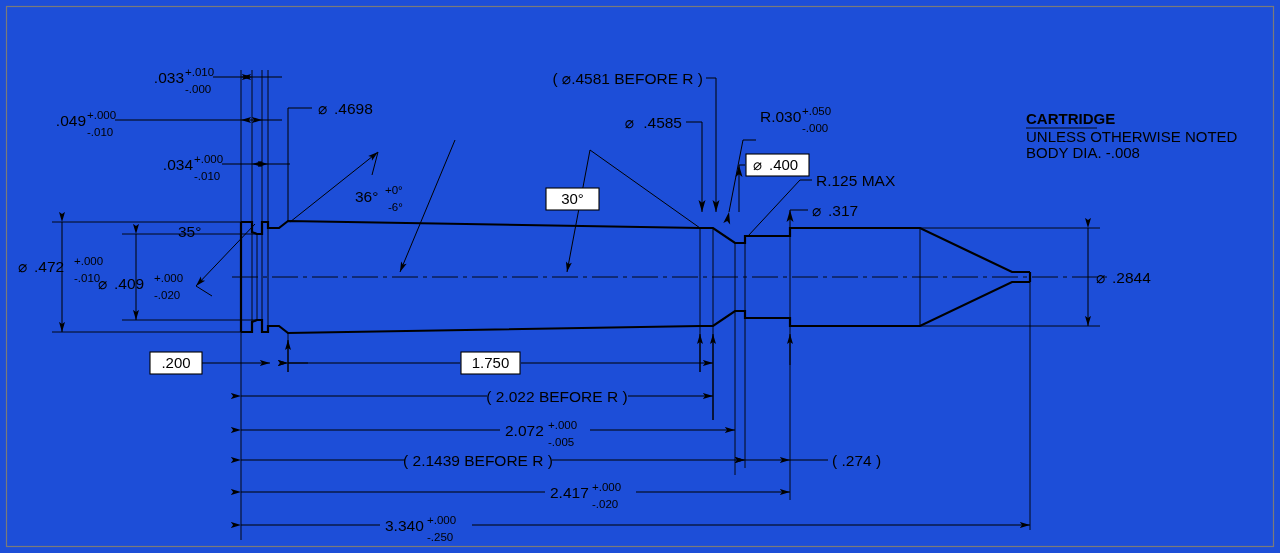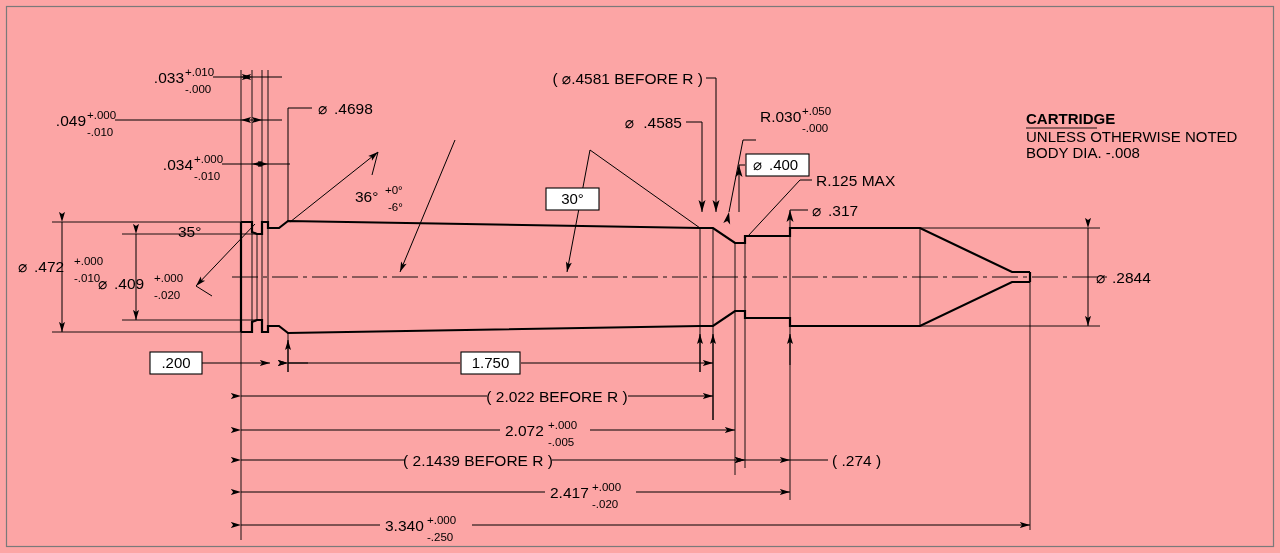--- a/index.html
+++ b/index.html
@@ -7,21 +7,21 @@
     padding: 0;
     background: #ffffff;
   }
   body {
     font-family: "Liberation Sans", sans-serif;
   }
   #sheet {
     position: relative;
     width: 1280px;
     height: 553px;
-    background: #fca5a5;
+    background: #1d4ed8;
     overflow: hidden;
   }
   #sheet svg {
     display: block;
     width: 1280px;
     height: 553px;
   }
   .prof  { stroke: #000; fill: none; stroke-width: 2.2; stroke-linejoin: miter; }
   .thin  { stroke: #000; fill: none; stroke-width: 0.9; }
   .ext   { stroke: #000; fill: none; stroke-width: 0.9; }

